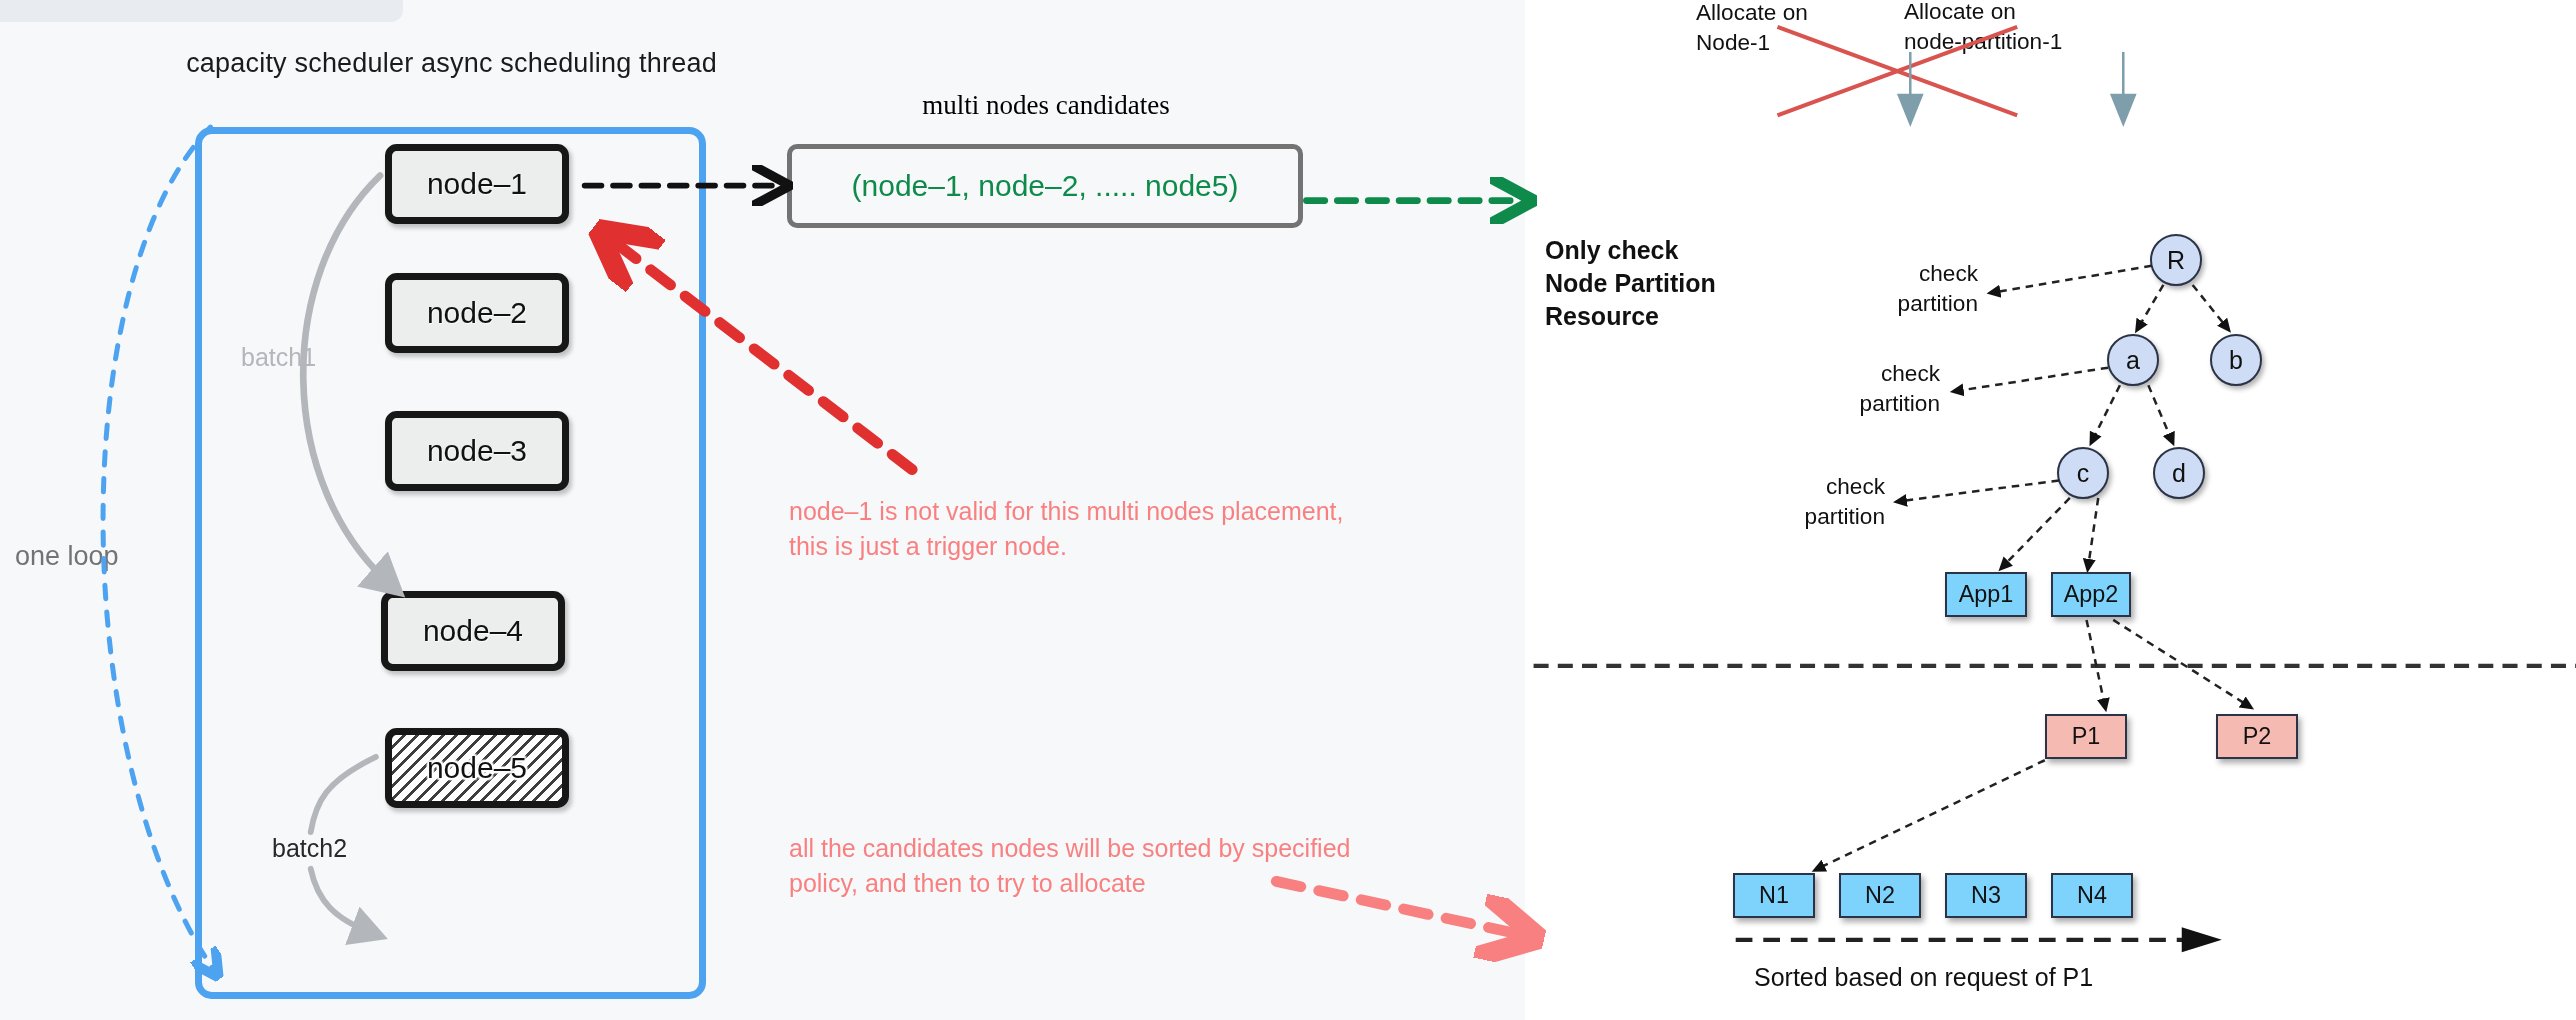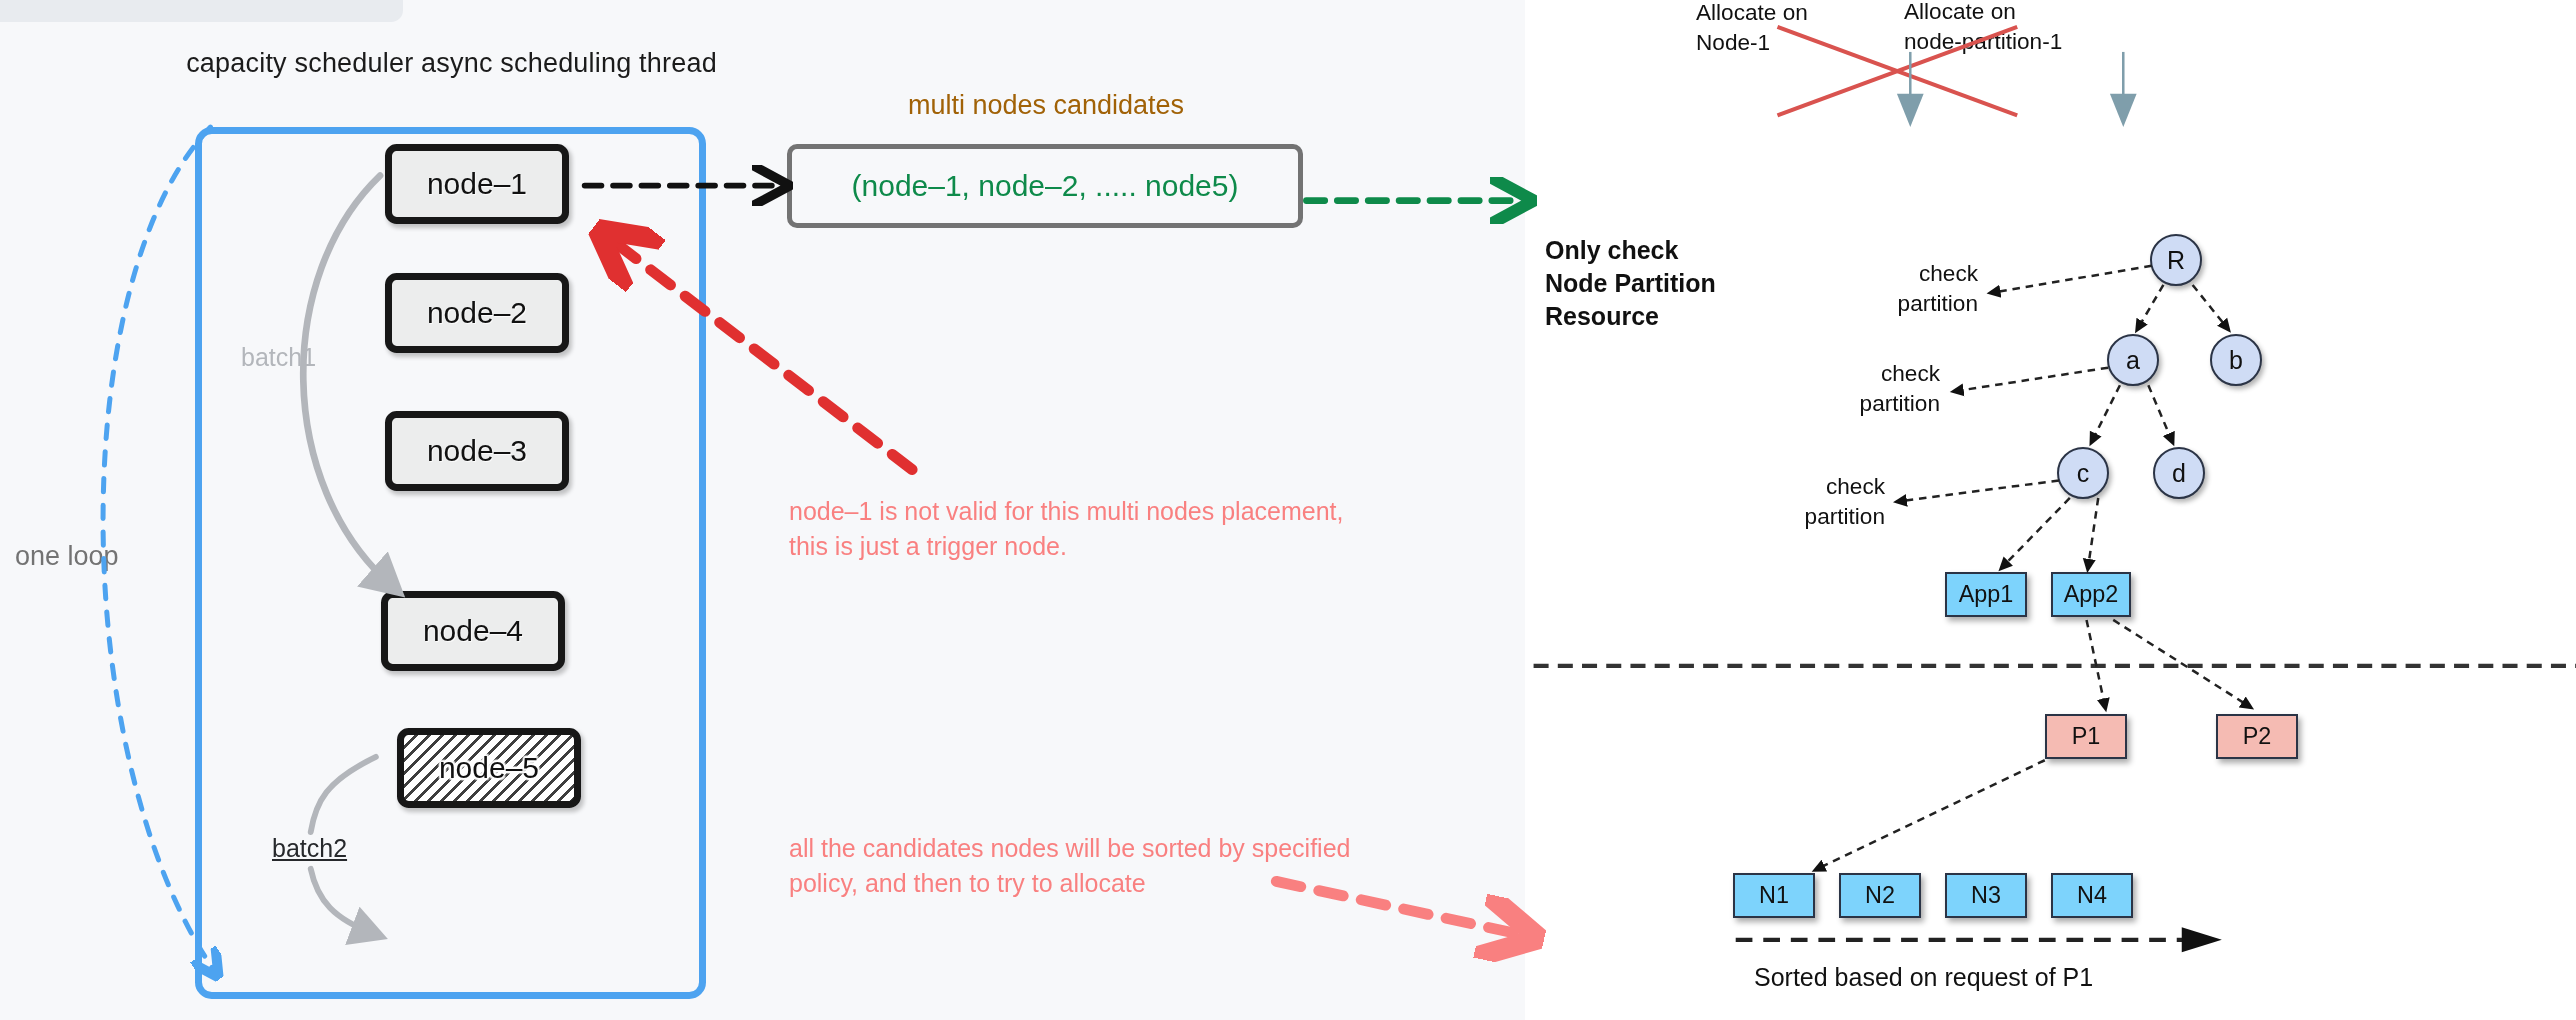--- a/index.html
+++ b/index.html
@@ -27,30 +27,30 @@
   }
 
   
   .lp-title{
     position:absolute;left:134px;top:48px;width:635px;
     text-align:center;font-size:27px;color:#1b1b1b;
     letter-spacing:0.2px;
   }
   .cand-title{
     position:absolute;left:787px;top:90px;width:518px;
-    text-align:center;font-size:27px;color:#a16207;
+    text-align:center;font-size:27px;color:#000000;font-family:Liberation Serif, serif;
   }
   .one-loop{
     position:absolute;left:15px;top:541px;font-size:27px;color:#737373;
   }
   .batch1{
     position:absolute;left:241px;top:343px;font-size:25px;color:#b3b6bb;
   }
   .batch2{
-    position:absolute;left:272px;top:834px;font-size:25px;color:#27292c;text-decoration:underline;
+    position:absolute;left:272px;top:834px;font-size:25px;color:#27292c;
   }
 
   .note{
     position:absolute;font-size:25px;color:#f98080;line-height:35px;
     white-space:pre-line;
   }
   .note-1{left:789px;top:494px;width:752px;}
   .note-2{left:789px;top:831px;width:752px;}
 
   
@@ -81,21 +81,21 @@
     text-shadow:
       1.7px 0 1.7px #fff, -1.7px 0 1.7px #fff, 0 1.7px 1.7px #fff, 0 -1.7px 1.7px #fff,
       1.7px 1.7px 1.7px #fff, -1.7px -1.7px 1.7px #fff, 1.7px -1.7px 1.7px #fff, -1.7px 1.7px 1.7px #fff;
   }
   .node.plain .node-label{ text-shadow:0.8px 0.8px 0.8px rgba(255,255,255,.9); }
 
   #node-1{left:385px;top:144px;}
   #node-2{left:385px;top:273px;}
   #node-3{left:385px;top:411px;}
   #node-4{left:381px;top:543px;margin-top:48px;}
-  #node-5{left:385px;top:728px;margin-left:12px;}
+  #node-5{left:385px;top:728px;}
   #node-6{left:381px;top:863px;}
 
   
   .cand-box{
     position:absolute;left:787px;top:144px;width:516px;height:84px;
     border:5px solid #737373;border-radius:10px;
     display:flex;align-items:center;justify-content:center;
     font-size:30px;color:#0e8a4a;box-sizing:border-box;
   }
 

